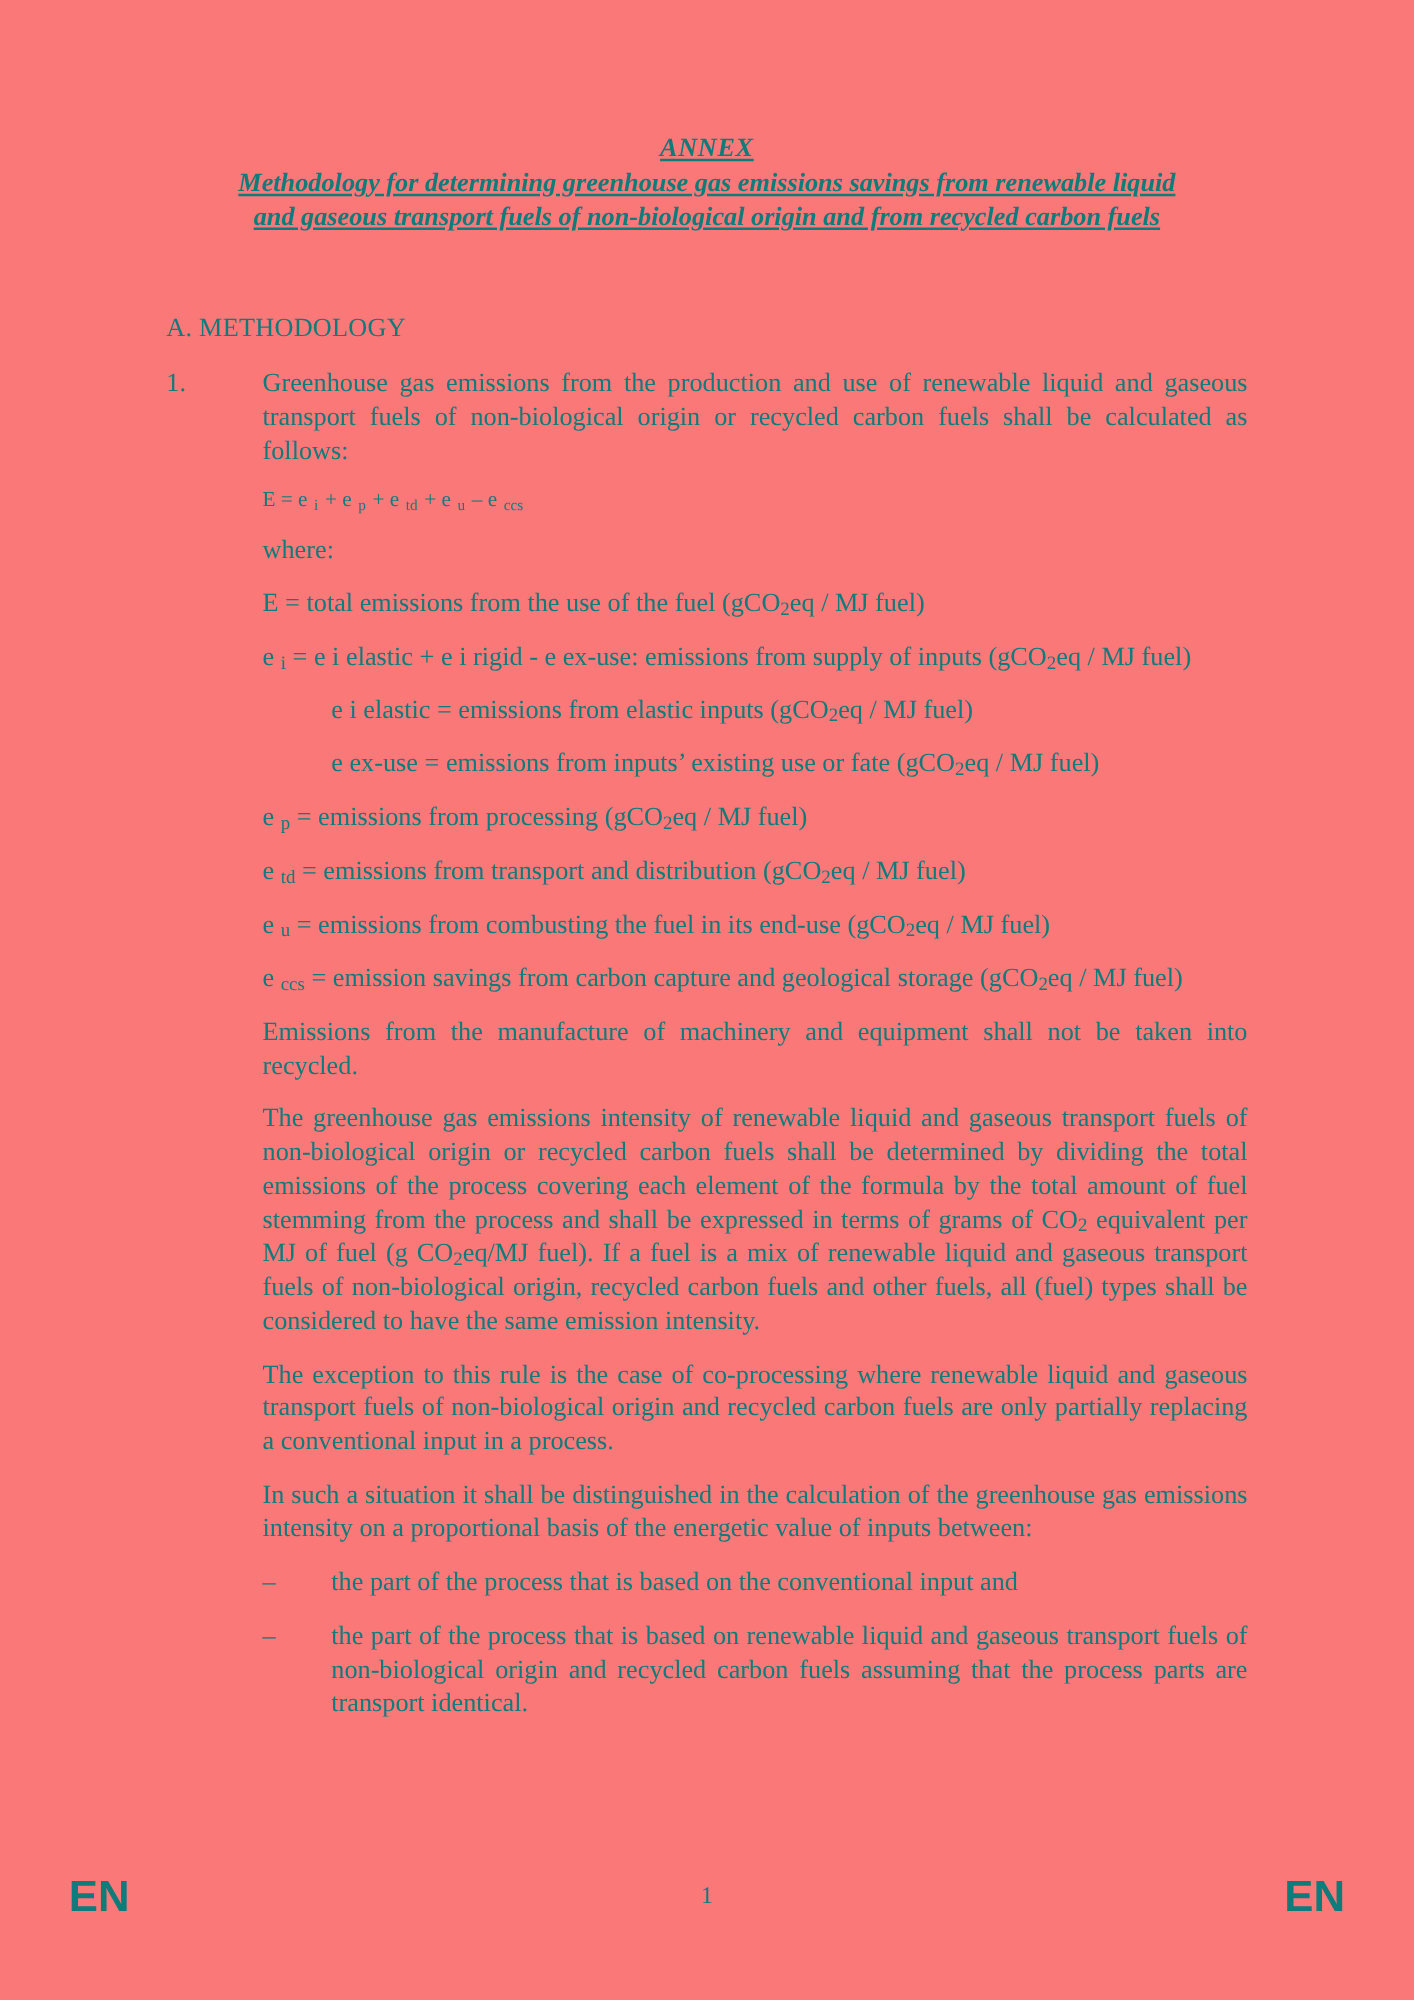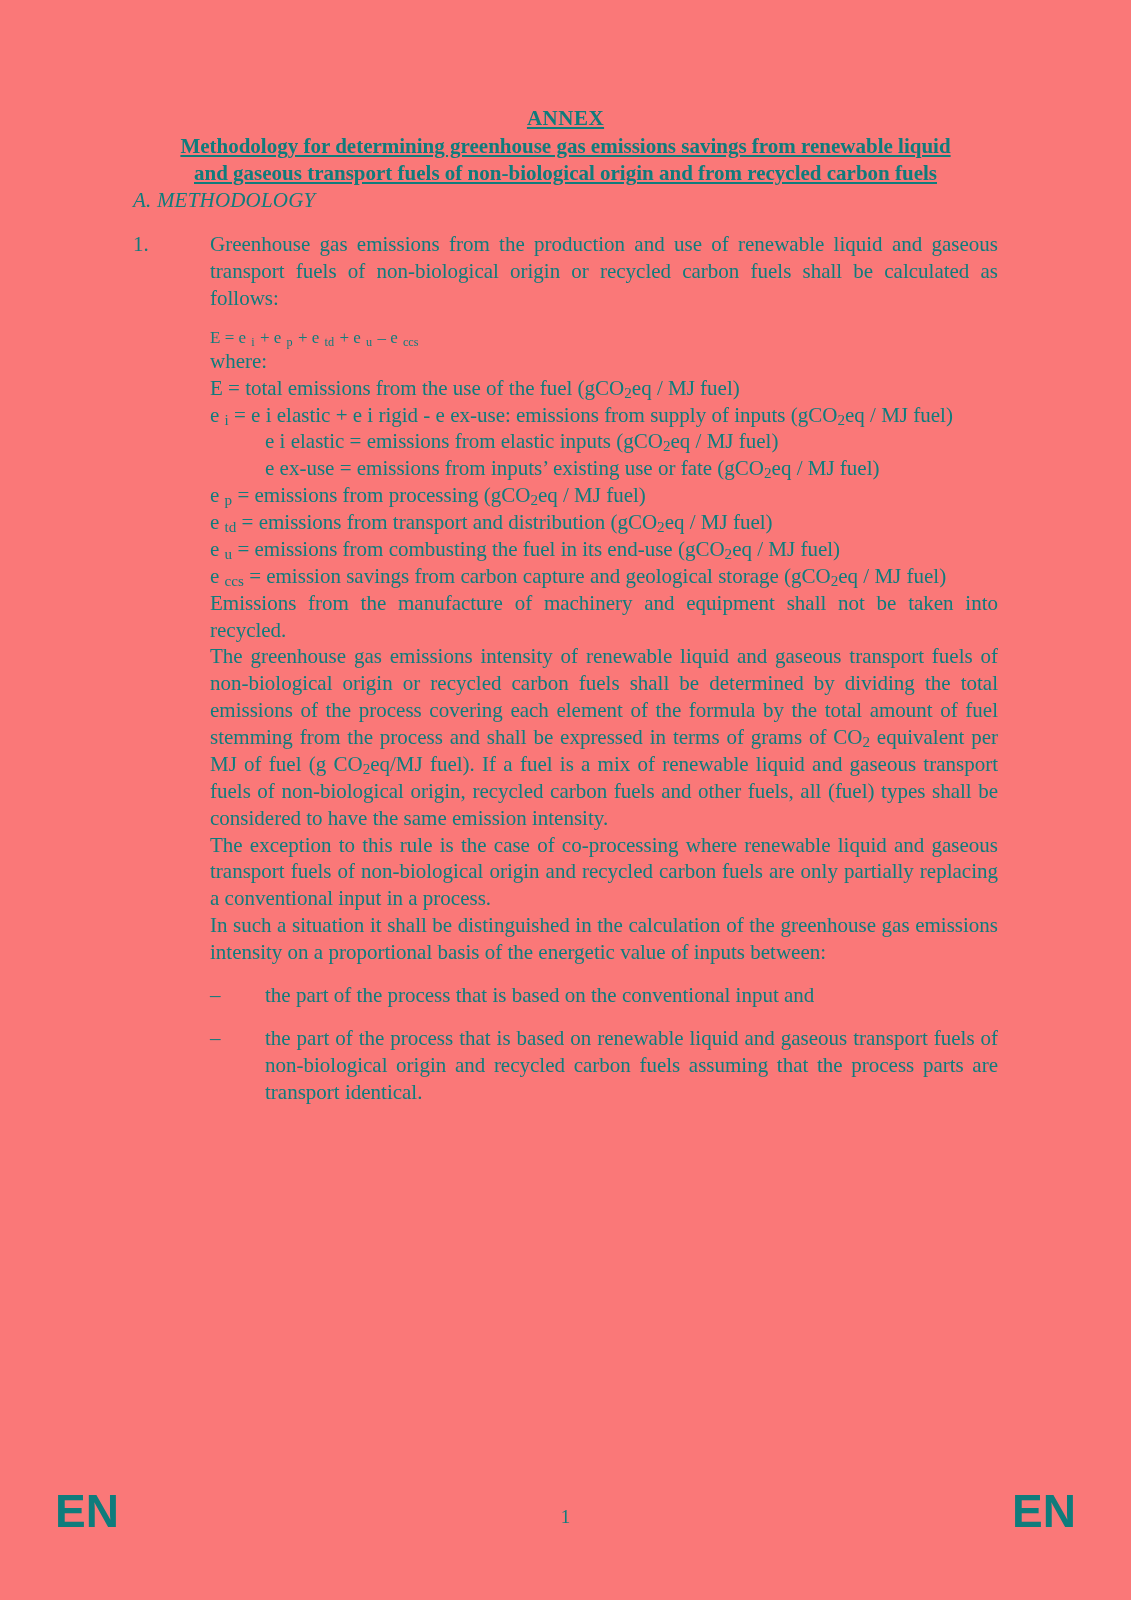--- a/index.html
+++ b/index.html
@@ -26,47 +26,49 @@
     position: absolute;
     left: 133px;
     top: 105px;
     width: 865px;
   }
   .doc-title-block {
     text-align: center;
     font-weight: bold;
     font-size: 21px;
     line-height: 1.32;
+    font-style: italic;
   }
   .doc-title-block .line {
     display: block;
     text-decoration: underline;
   }
   .annex-label {
     letter-spacing: 0.5px;
   }
   .section-heading {
+    margin-top: 62px;
     font-size: 21px;
     letter-spacing: 0.2px;
-    font-style: italic;
   }
   .numbered-item {
     position: relative;
     margin-top: 18px;
     padding-left: 77px;
     font-size: 21px;
     line-height: 1.28;
     text-align: justify;
   }
   .numbered-item .num {
     position: absolute;
     left: 0;
     top: 0;
   }
   .para {
+    margin-top: 16px;
     padding-left: 77px;
     font-size: 21px;
     line-height: 1.28;
     text-align: justify;
   }
   .para.tight {
   }
   .para.indented {
     padding-left: 132px;
   }
@@ -97,21 +99,21 @@
     text-align: justify;
   }
   .dash-item .dash {
     position: absolute;
     left: 77px;
     top: 0;
   }
   .footer-left, .footer-right {
     position: absolute;
     bottom: 62px;
-    font-size: 46px;
+    font-size: 35px;
     font-weight: bold;
     font-family: "Liberation Sans", sans-serif;
     color: #0f7c7c;
   }
   .footer-left { left: 55px; }
   .footer-right { right: 55px; }
   .footer-page {
     position: absolute;
     bottom: 72px;
     left: 0;

